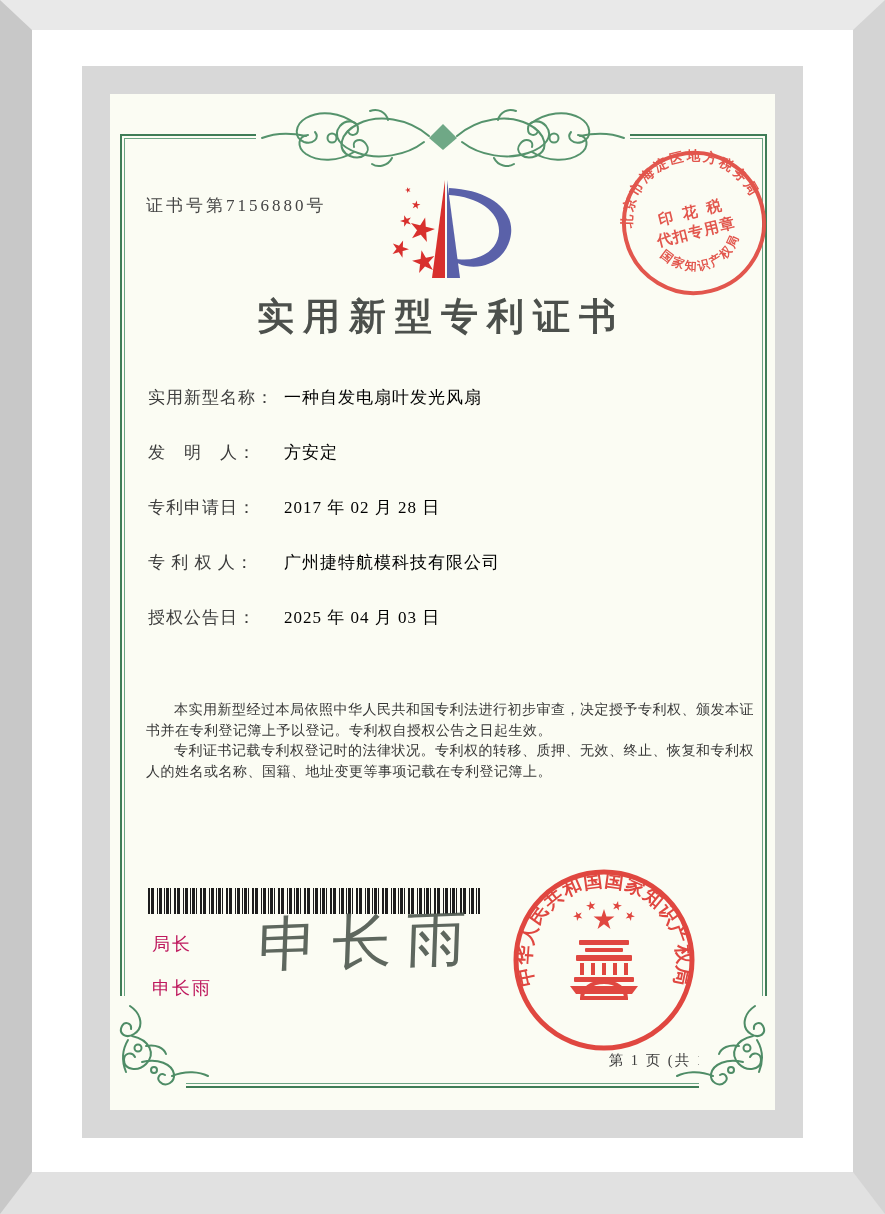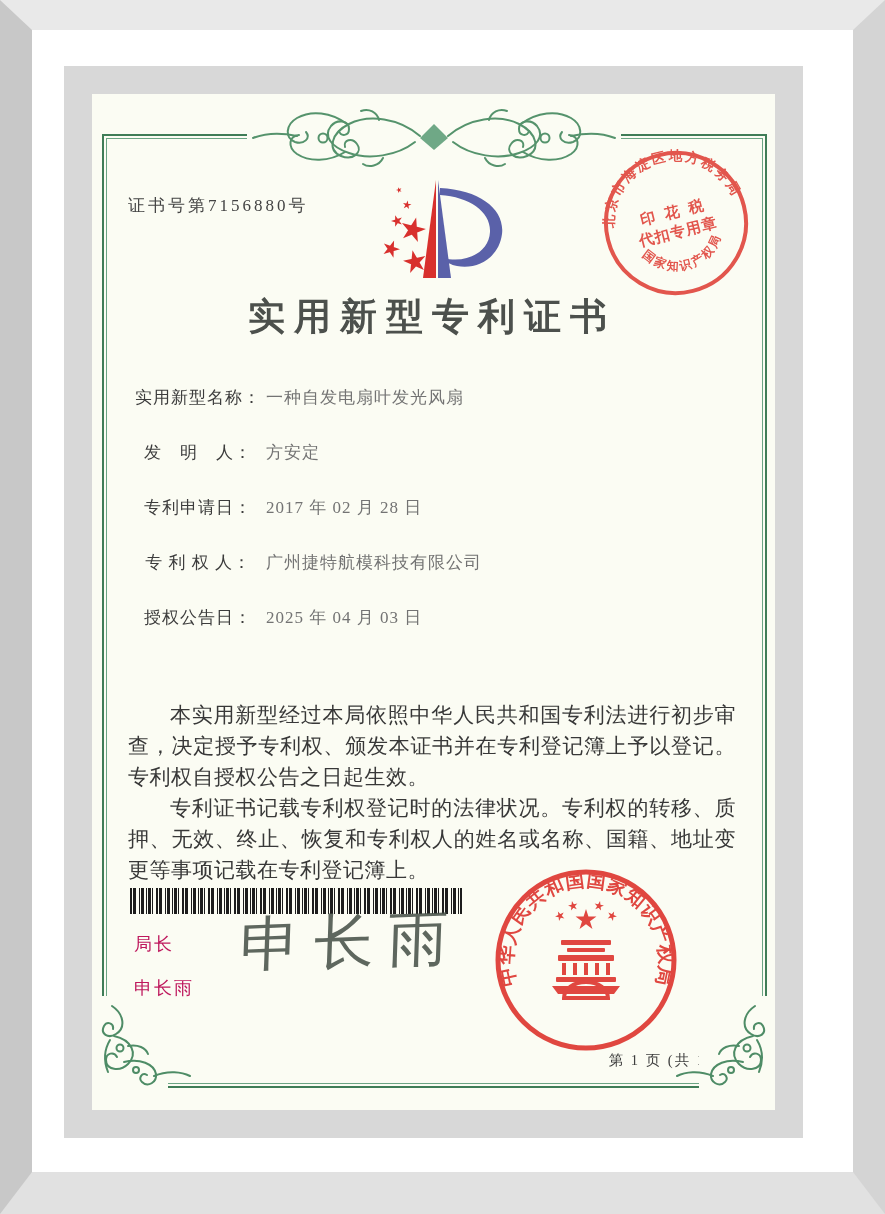--- a/index.html
+++ b/index.html
@@ -6,21 +6,21 @@
   html,body { background:#fafafa; }
   body { width:885px; height:1214px; font-family:"Liberation Serif","DejaVu Serif",serif; }
 
   
   .photo-frame {
     width:885px; height:1214px;
     border-style:solid;
     border-width:30px 32px 42px 32px;
     border-color:#e9e9e9 #d4d4d4 #e1e1e1 #c8c8c8;
     background:#ffffff;
-    padding:36px 50px 34px 32px;
+    padding:36px 50px 34px 50px;
   }
   .frame-mat {
     width:100%; height:100%;
     border:28px solid #d8d8d8;
     background:#fbfcf3;
   }
   .certificate-page {
     position:relative; width:100%; height:100%;
     background:#fbfcf3; overflow:hidden;
     color:#3a3a3a;
@@ -53,26 +53,26 @@
   }
 
   .certificate-title {
     position:absolute; top:198px; left:0; right:12px;
     text-align:center; font-size:37px; font-weight:600;
     letter-spacing:9px; text-indent:9px; color:#4c504c;
   }
 
   .fields { position:absolute; left:38px; top:292px; right:30px; }
   .field-row { margin-bottom:32px; font-size:17px; letter-spacing:1px; white-space:nowrap; }
-  .field-label { display:inline-block; min-width:136px; color:#3c3c3c;text-align:center; }
-  .field-value { color:#737373; }
+  .field-label { display:inline-block; min-width:136px; color:#3c3c3c; }
+  .field-value { color:#000000; }
 
   .body-text { position:absolute; left:36px; top:606px; width:608px; }
   .body-text p {
-    font-size:21px; line-height:1.48; text-align:justify;
+    font-size:14px; line-height:1.48; text-align:justify;
     text-indent:2em; color:#383838; letter-spacing:.5px;
   }
 
   .barcode {
     position:absolute; left:38px; top:794px; width:332px; height:26px;
     background:repeating-linear-gradient(90deg,
       #1c1c1c 0 2px, #fbfcf3 2px 3px,
       #1c1c1c 3px 6px, #fbfcf3 6px 9px,
       #1c1c1c 9px 10px, #fbfcf3 10px 11px,
       #1c1c1c 11px 14px, #fbfcf3 14px 16px,

